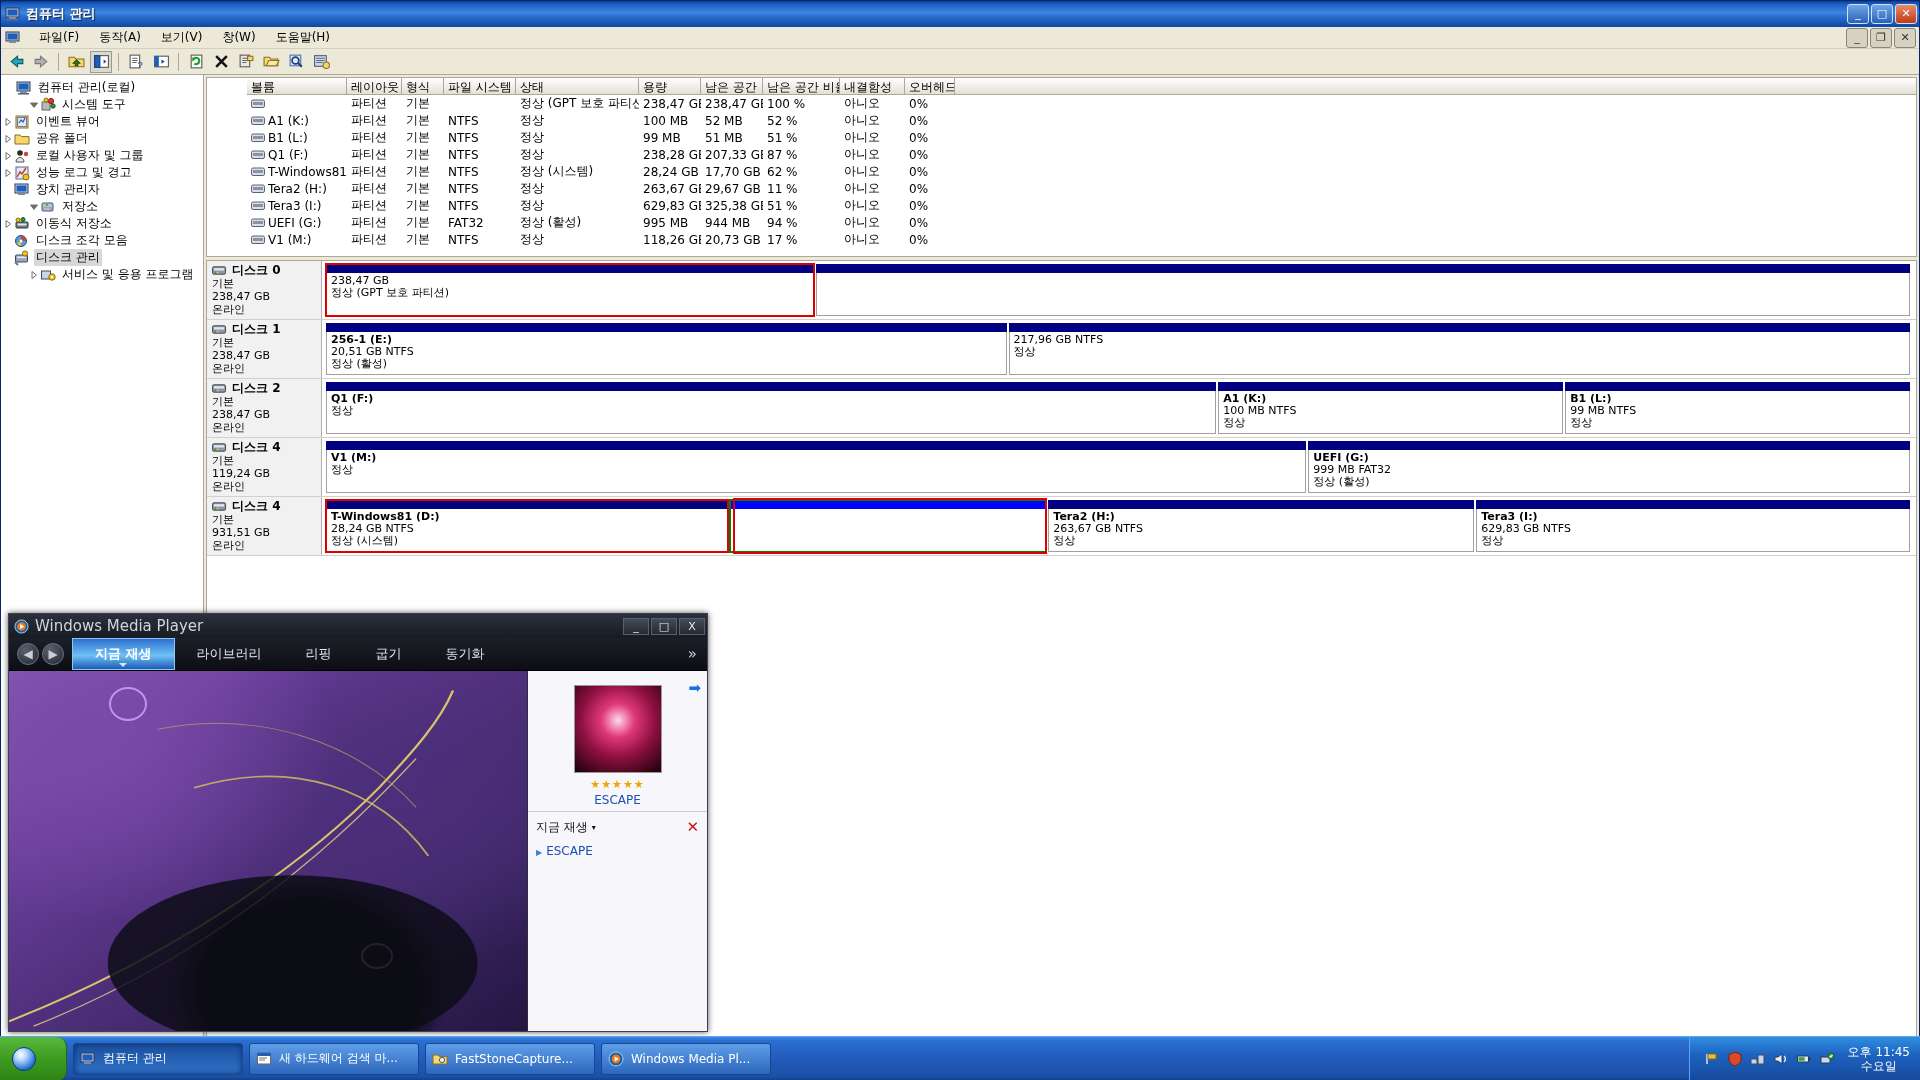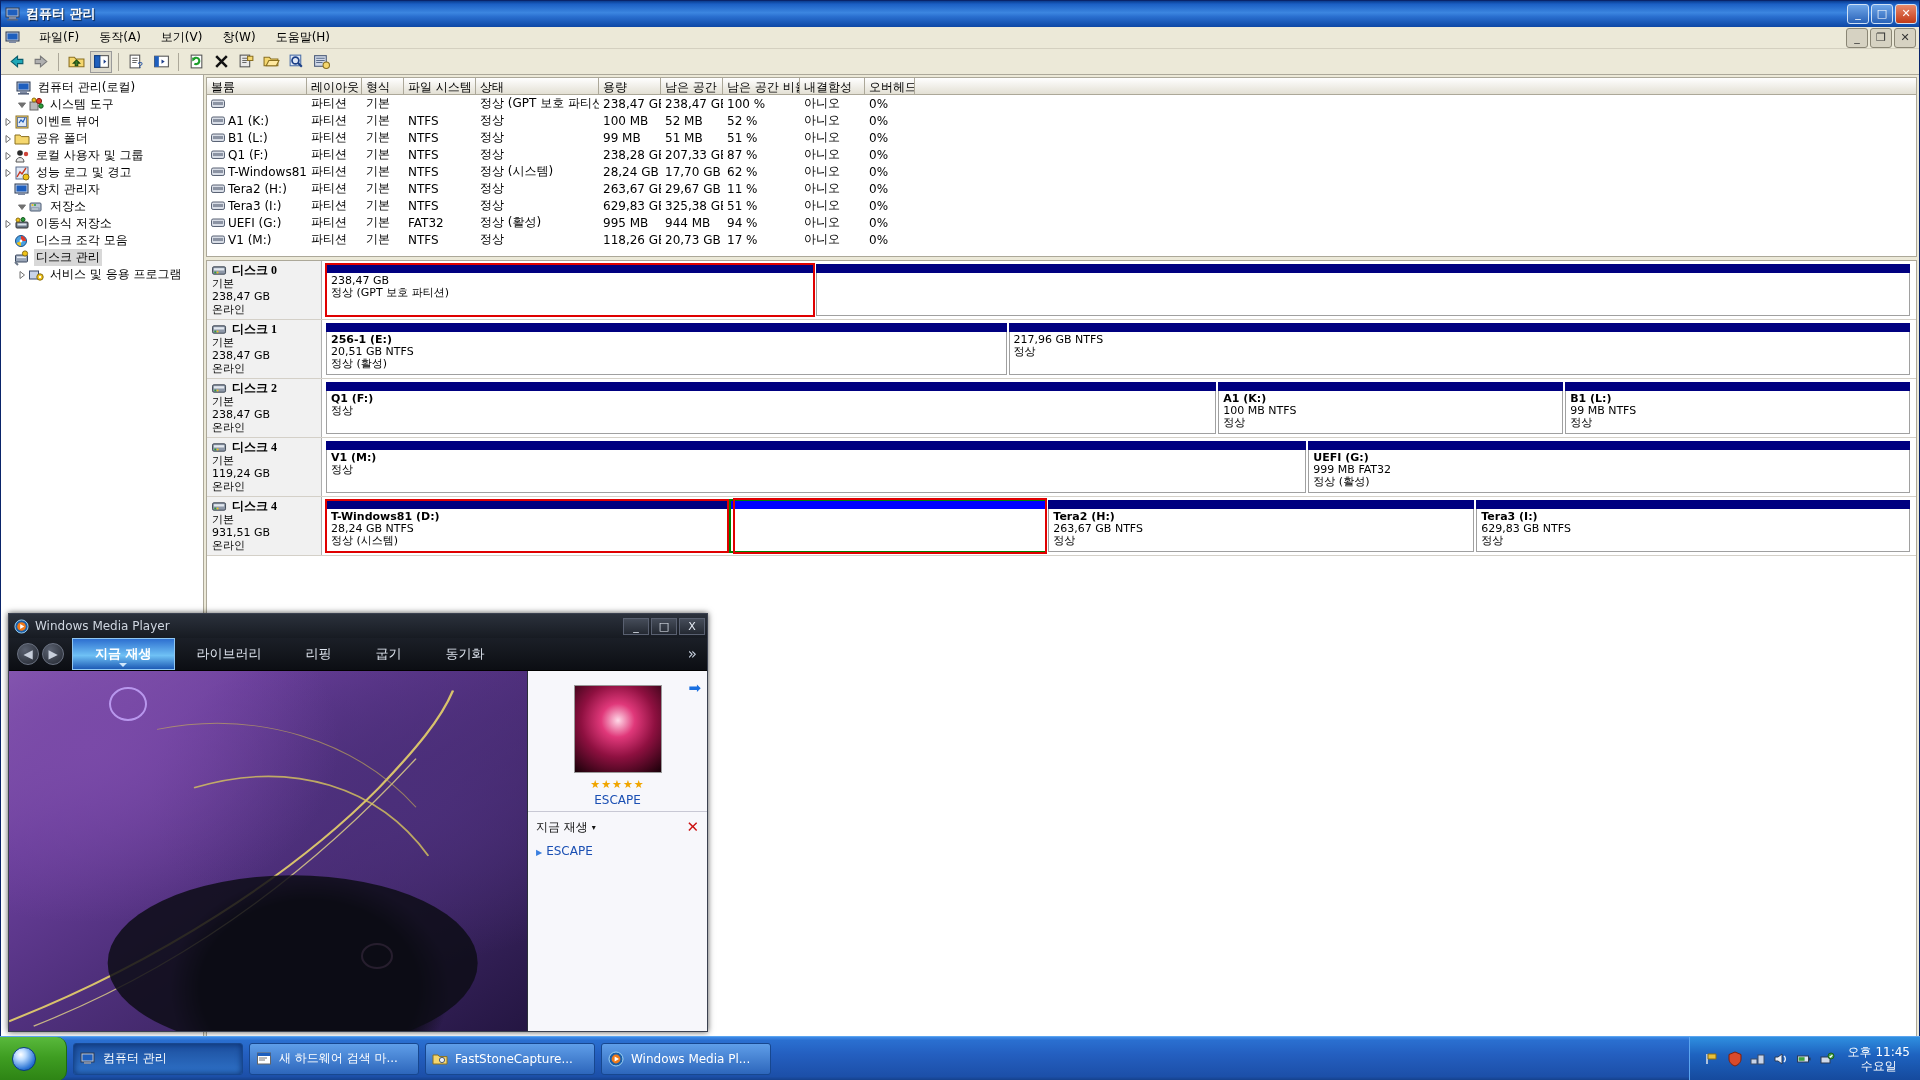--- a/index.html
+++ b/index.html
@@ -58,49 +58,49 @@
     width:203px; flex:0 0 203px; background:#fff;
     border-right:1px solid #aca899; overflow:hidden; padding:4px 0 0 0;
     position:relative;
   }
   .tnode { display:flex; align-items:center; height:17px; white-space:nowrap; font-size:12px; }
   .tnode .exp { width:13px;height:13px;display:flex;align-items:center;justify-content:center;flex:0 0 13px; }
   .tnode .ico { width:16px;height:16px;margin-right:4px;flex:0 0 16px; }
   .tnode .lbl { color:#000; padding:0 2px; }
   .tnode.selected .lbl { background:#d8d8d8; }
   .lvl0 { padding-left:2px; }
-  .lvl1 { padding-left:14px; }
+  .lvl1 { padding-left:26px; }
   .lvl2 { }
 
   
   #rightPane { flex:1; display:flex; flex-direction:column; background:#ece9d8; min-width:0; }
 
   
-  #volList { flex:0 0 180px; background:#fff; border:1px solid #aca899; margin:2px 2px 0 2px; display:flex; flex-direction:column; }
+  #volList { flex:0 0 180px; background:#fff; border:1px solid #aca899; margin:2px 2px 0 2px; display:flex; flex-direction:column;padding-left:40px; }
   .lv-head { display:flex; height:17px; flex:0 0 17px; background:#ece9d8; border-bottom:1px solid #aca899;}
   .lv-head .hc {
     border-right:1px solid #aca899; background:linear-gradient(to bottom,#fff,#e3e0d4);
     font-size:12px; padding:1px 4px; white-space:nowrap; overflow:hidden; color:#000;
   }
   .lv-rows { flex:1; overflow:hidden; }
   .lv-row { display:flex; height:17px; align-items:center; font-size:12px; white-space:nowrap; }
   .lv-row .c { padding:0 4px; overflow:hidden; }
   .voldisk { width:14px;height:10px;margin-right:3px;display:inline-block;vertical-align:-1px; }
 
   
   #diskView {
     flex:1; margin:3px 2px 2px 2px; background:#fff; border:1px solid #aca899;
     overflow:hidden; position:relative;
   }
   .disk-row { display:flex; height:59px; border-bottom:1px solid #d4d0c8; }
   .disk-info {
     width:115px; flex:0 0 115px; background:#f1f1f1; border-right:1px solid #b0b0b0;
     padding:3px 5px; font-size:11px; line-height:13px;
   }
-  .disk-info .dtitle { font-weight:bold; font-size:12px; display:flex; align-items:center; gap:5px;font-family:Liberation Serif, serif; }
+  .disk-info .dtitle { font-weight:bold; font-size:12px; display:flex; align-items:center; gap:5px; }
   .disk-parts { flex:1; display:flex; padding:3px 4px 3px 4px; gap:0; position:relative; }
   .part { position:relative; border:1px solid #a0a0a0; background:#fff; margin-right:2px; }
   .part .cap {
     height:9px; margin:-1px -1px 0 -1px;
   }
   .part .ptxt { padding:2px 4px; font-size:11px; line-height:12px; white-space:nowrap; }
   .part .pname { font-weight:bold; }
   .hl-red   { outline:2px solid #e00000; outline-offset:-1px; }
   .hl-green { outline:2px solid #008000; outline-offset:-1px; }
 
@@ -109,21 +109,21 @@
     position:absolute; left:8px; top:613px; width:700px; height:419px;
     background:#1e222b; border:1px solid #3b4150;
     box-shadow:0 0 6px #000a; display:flex; flex-direction:column;
     font-family:"DejaVu Sans","Liberation Sans",sans-serif;
   }
   #wmp .wtitle {
     height:24px; flex:0 0 24px; display:flex; align-items:center;
     background:linear-gradient(to bottom,#2b313c,#171b22);
     color:#cfd6e0; padding:0 2px 0 5px;
   }
-  #wmp .wtitle .wt-text { font-size:12px; flex:1; margin-left:6px; }
+  #wmp .wtitle .wt-text { font-size:15px; flex:1; margin-left:6px; }
   #wmp .wbtn {
     width:26px;height:17px;margin-left:2px; color:#e6ecf5; font-size:11px;
     display:flex;align-items:center;justify-content:center;
     background:linear-gradient(to bottom,#454c59,#242932); border:1px solid #596070;
   }
   #wmp .wtabs {
     height:33px; flex:0 0 33px; display:flex; align-items:stretch;
     background:linear-gradient(to bottom,#1b1f27,#0c0e13);
     border-bottom:1px solid #000;
   }

